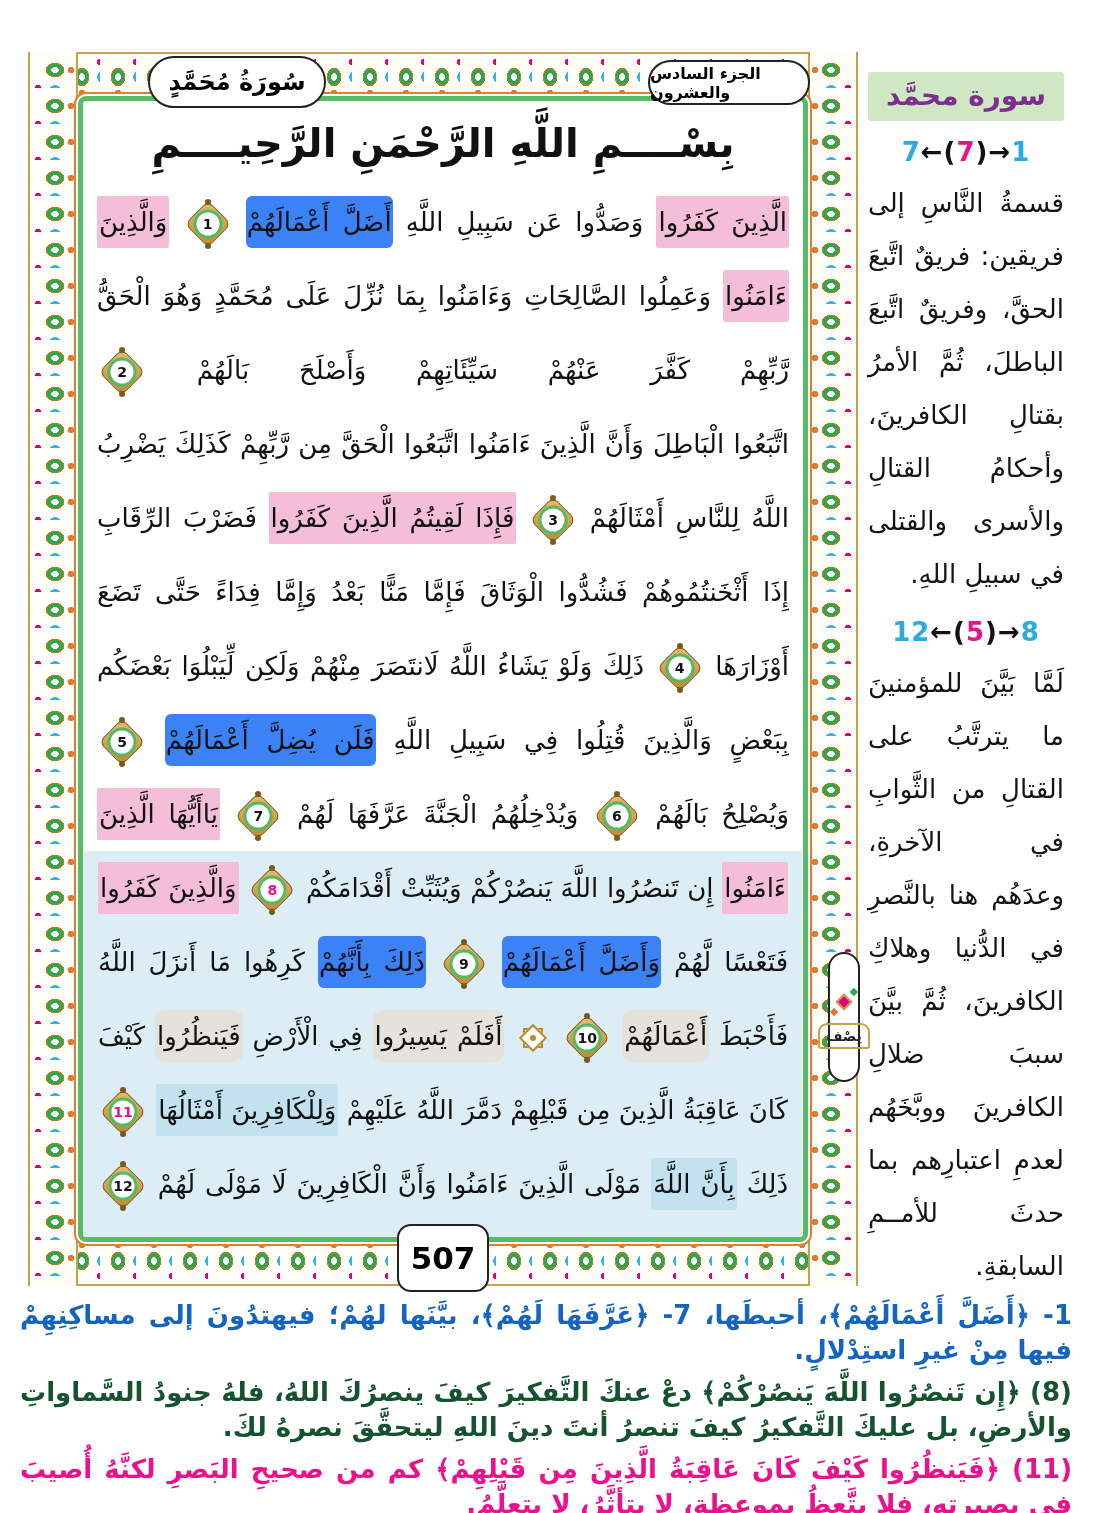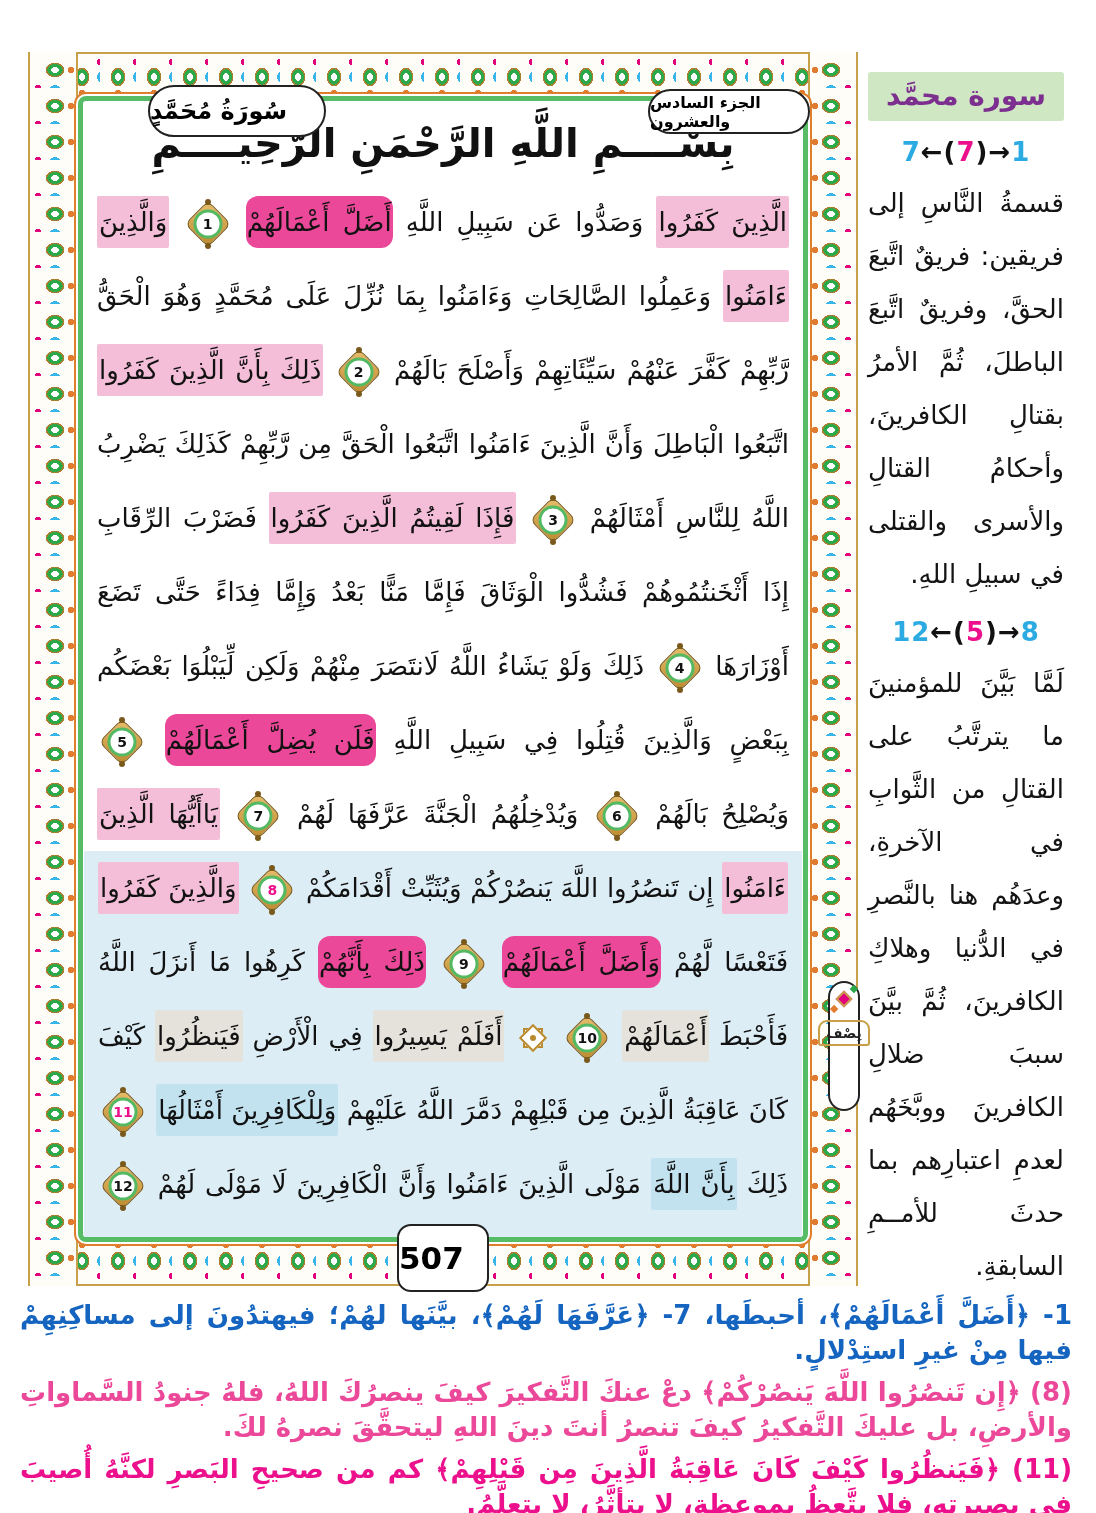--- a/index.html
+++ b/index.html
@@ -29,41 +29,41 @@
     background-size:50px 36px; }
   .bs.left { left:0; }
   .bs.right { right:0; transform:scaleX(-1); }
 
   .textbox { position:absolute; left:50px; right:50px; top:44px; bottom:44px;
     background:#ffffff; border:5px solid #56bd66; border-radius:8px;
     box-shadow:0 0 0 2px #ffffff, 0 0 0 4px #df7f2e;
     display:flex; flex-direction:column; padding:0 14px; overflow:hidden;align-items:center; }
 
   .cartouche { position:absolute; background:#fff; border:2.5px solid #222; border-radius:26px;
-    display:flex; align-items:center; z-index:6;margin-top:29px; }
+    display:flex; align-items:center; justify-content:center; z-index:6; }
   .c-surah { left:120px; top:4px; width:178px; height:52px; font-size:24px; font-weight:bold; }
   .c-juz { left:620px; top:8px; width:162px; height:45px; font-size:16px; font-weight:bold; }
   .c-page { left:50%; transform:translateX(-50%); bottom:-6px; width:92px; height:68px;
     border-radius:14px; font-size:31px; font-weight:bold; }
   .c-hizb { right:-2px; top:900px; width:32px; height:130px; border-radius:26px;
     flex-direction:column; gap:5px; border-width:2px; }
   .hizb-orn { width:12px; height:12px; background:#e3007d; transform:rotate(45deg);
     border:2px solid #c8a04a; box-shadow:0 -14px 0 -3px #2ba84a, 0 14px 0 -3px #e07b2f; margin:10px 0; }
   .hizb-word { border:2px solid #c8a04a; border-radius:9px 9px 3px 3px; padding:3px 6px;
     font-size:14px; font-weight:bold; color:#222; }
 
   
   .bismillah { height:84px; display:flex; align-items:center; justify-content:center;
     font-size:40px; font-weight:bold; color:#111; direction:rtl; flex:none; }
   .qline { height:74px; line-height:74px; font-size:26px; color:#121212;
     direction:rtl; text-align:justify; text-align-last:justify; overflow:hidden; white-space:normal; }
   .seg { display:inline; }
   .hl-pink  { background:#f4bed8; padding:11px 2px; border-radius:2px; }
-  .hl-yellow{ background:#ec4899; padding:11px 1px; border-radius:12px; }
-  .hl-grey  { background:#e4e2da; padding:11px 2px; border-radius:2px; }
+  .hl-yellow{ background:#3b82f6; padding:11px 1px; border-radius:6px; }
+  .hl-grey  { background:#e4e2da; padding:11px 2px; border-radius:10px; }
   .hl-blue  { background:#c2e2f0; padding:11px 2px; border-radius:2px; }
   .bluepanel { background:#dcedf5; margin:0 -14px; padding:0 14px; flex:1; }
 
   .vm { position:relative; display:inline-block; width:44px; height:50px; vertical-align:middle; margin:0 3px; }
   .vm::before { content:""; position:absolute; left:50%; top:50%; width:31px; height:31px;
     transform:translate(-50%,-50%) rotate(45deg);
     background:linear-gradient(135deg,#e7bd6b,#bd8a30); border:1.5px solid #7a5a1c; border-radius:7px; }
   .vm::after { content:""; position:absolute; left:50%; top:0; width:6px; height:6px; margin-left:-3px;
     background:#7a5a1c; border-radius:50%; box-shadow:0 44px 0 0 #7a5a1c; }
   .vm .n { position:absolute; left:50%; top:50%; transform:translate(-50%,-50%);
@@ -84,21 +84,21 @@
   .s-range { display:flex; direction:ltr; justify-content:center; align-items:center;
     font-size:26px; font-weight:bold; color:#111; margin:16px 0 10px; letter-spacing:1px; }
   .s-range .cyan { color:#2cabe3; }
   .s-range .magenta { color:#ec108c; }
   .s-para { direction:rtl; text-align:justify; font-size:26px; line-height:53px; color:#141414; }
 
   
   .footnotes { position:absolute; left:20px; right:24px; top:1298px; direction:rtl; }
   .fn { font-size:26px; font-weight:bold; line-height:35px; text-align:justify; margin-bottom:7px; }
   .fn-blue { color:#1565c0; }
-  .fn-red { color:#ec4899; }
+  .fn-red { color:#14532d; }
   .fn-magenta { color:#ec108c; }
 </style>
 </head>
 <body>
 
 <div class="page">
 
   <div class="mushaf">
     <div class="bs h top"></div>
     <div class="bs h bottom"></div>
@@ -110,21 +110,21 @@
     </div>
     <div class="cartouche c-juz">
       <span>الجزء السادس والعشرون</span>
     </div>
 
     <div class="textbox">
       <div class="bismillah">بِسْــــمِ اللَّهِ الرَّحْمَنِ الرَّحِيــــمِ</div>
       <div id="qlines">
           <div class="qline"><span class="seg hl-pink">الَّذِينَ كَفَرُوا</span> <span class="seg">وَصَدُّوا عَن سَبِيلِ اللَّهِ</span> <span class="seg hl-yellow">أَضَلَّ أَعْمَالَهُمْ</span> <span class="vm"><span class="n">1</span></span> <span class="seg hl-pink">وَالَّذِينَ</span></div>
           <div class="qline"><span class="seg hl-pink">ءَامَنُوا</span> <span class="seg">وَعَمِلُوا الصَّالِحَاتِ وَءَامَنُوا بِمَا نُزِّلَ عَلَى مُحَمَّدٍ وَهُوَ الْحَقُّ مِن</span></div>
-          <div class="qline"><span class="seg">رَّبِّهِمْ كَفَّرَ عَنْهُمْ سَيِّئَاتِهِمْ وَأَصْلَحَ بَالَهُمْ</span> <span class="vm"><span class="n">2</span></span> <span class="seg hl-pink">ذَلِكَ بِأَنَّ الَّذِينَ كَفَرُوا</span></div>
+          <div class="qline"><span class="seg">رَّبِّهِمْ كَفَّرَ عَنْهُمْ سَيِّئَاتِهِمْ وَأَصْلَحَ بَالَهُمْ</span> <span class="vm"><span class="n">2</span></span> </div>
           <div class="qline"><span class="seg">اتَّبَعُوا الْبَاطِلَ وَأَنَّ الَّذِينَ ءَامَنُوا اتَّبَعُوا الْحَقَّ مِن رَّبِّهِمْ كَذَلِكَ يَضْرِبُ</span></div>
           <div class="qline"><span class="seg">اللَّهُ لِلنَّاسِ أَمْثَالَهُمْ</span> <span class="vm"><span class="n">3</span></span> <span class="seg hl-pink">فَإِذَا لَقِيتُمُ الَّذِينَ كَفَرُوا</span> <span class="seg">فَضَرْبَ الرِّقَابِ حَتَّى</span></div>
           <div class="qline"><span class="seg">إِذَا أَثْخَنتُمُوهُمْ فَشُدُّوا الْوَثَاقَ فَإِمَّا مَنًّا بَعْدُ وَإِمَّا فِدَاءً حَتَّى تَضَعَ الْحَرْبُ</span></div>
           <div class="qline"><span class="seg">أَوْزَارَهَا</span> <span class="vm"><span class="n">4</span></span> <span class="seg">ذَلِكَ وَلَوْ يَشَاءُ اللَّهُ لَانتَصَرَ مِنْهُمْ وَلَكِن لِّيَبْلُوَا بَعْضَكُم</span></div>
           <div class="qline"><span class="seg">بِبَعْضٍ وَالَّذِينَ قُتِلُوا فِي سَبِيلِ اللَّهِ</span> <span class="seg hl-yellow">فَلَن يُضِلَّ أَعْمَالَهُمْ</span> <span class="vm"><span class="n">5</span></span> </div>
           <div class="qline"><span class="seg">وَيُصْلِحُ بَالَهُمْ</span> <span class="vm"><span class="n">6</span></span> <span class="seg">وَيُدْخِلُهُمُ الْجَنَّةَ عَرَّفَهَا لَهُمْ</span> <span class="vm"><span class="n">7</span></span> <span class="seg hl-pink">يَاأَيُّهَا الَّذِينَ</span></div>
         </div>
       <div id="qpanel" class="bluepanel">
           <div class="qline"><span class="seg hl-pink">ءَامَنُوا</span> <span class="seg">إِن تَنصُرُوا اللَّهَ يَنصُرْكُمْ وَيُثَبِّتْ أَقْدَامَكُمْ</span> <span class="vm m"><span class="n">8</span></span> <span class="seg hl-pink">وَالَّذِينَ كَفَرُوا</span></div>
           <div class="qline"><span class="seg">فَتَعْسًا لَّهُمْ</span> <span class="seg hl-yellow">وَأَضَلَّ أَعْمَالَهُمْ</span> <span class="vm"><span class="n">9</span></span> <span class="seg hl-yellow">ذَلِكَ بِأَنَّهُمْ</span> <span class="seg">كَرِهُوا مَا أَنزَلَ اللَّهُ</span></div>

